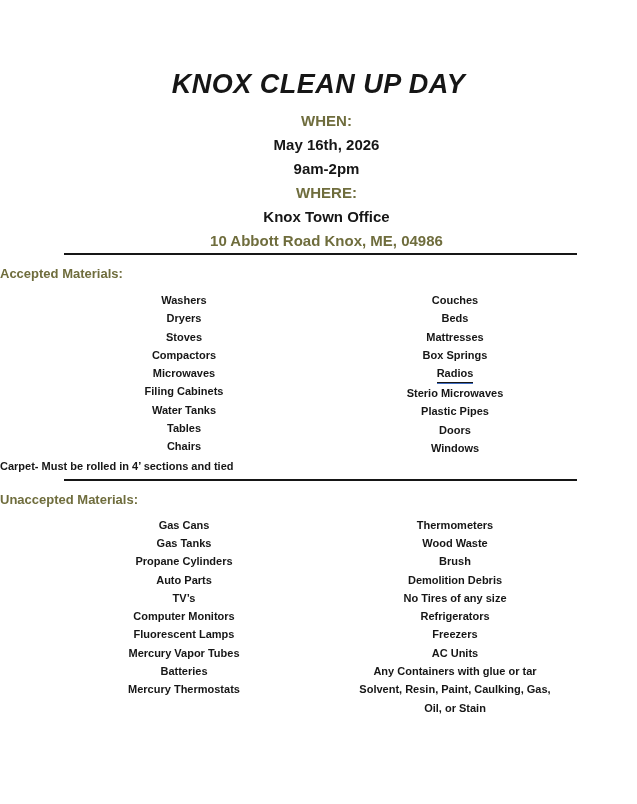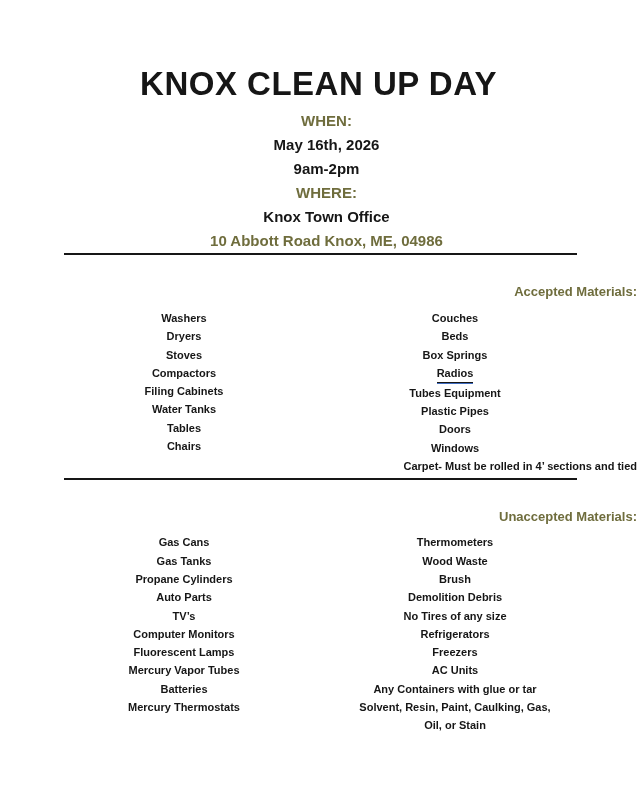--- a/index.html
+++ b/index.html
@@ -9,45 +9,46 @@
     margin:0 auto;
     background:#ffffff;
     font-family:"Liberation Sans", sans-serif;
     font-weight:700;
     color:var(--ink, #161616);
     overflow:hidden;
   }
   .title {
     margin:70px 0 0;
     text-align:center;
-    font-size:33px;
+    font-size:27px;
     line-height:28px;
     letter-spacing:0.5px;
+    font-style:italic;
   }
   .header-lines { margin-top:11px; text-align:center; }
   .sub { font-size:15px; line-height:24px;padding-left:16px; }
   .olive { color:var(--olive, #6f6d3d); }
   .rule {
     border:none;
     border-top:2px solid var(--ink, #161616);
     margin:0 60px 0 64px;
   }
   .rule-bottom { margin-top:3px; }
   .section-heading {
-    margin-top:30px;
-    text-align:right;
+    margin-top:12px;
+    text-align:left;
     font-size:13px;
     line-height:14px;
     color:var(--olive, #6f6d3d);
   }
   .columns { display:flex; margin:10px 0 0 64px; }
   .col { width:240px; text-align:center; }
   .col + .col { margin-left:31px; }
   .line, .note { font-size:11px; line-height:18.3px; }
-  .note { text-align:right; }
+  .note { text-align:left; }
   .spell-outer {
     display:inline-block;
     border-bottom:1.5px solid var(--spellblue, #3f6cc0);
     line-height:14px;
   }
   .spell-inner {
     display:inline-block;
     border-bottom:1.5px solid var(--ink, #161616);
     padding-bottom:2px;
   }
@@ -71,31 +72,33 @@
   <hr class="rule">
 
   <section>
     <div class="section-heading">Accepted Materials:</div>
     <div class="columns">
       <div class="col">
           <div class="line">Washers</div>
           <div class="line">Dryers</div>
           <div class="line">Stoves</div>
           <div class="line">Compactors</div>
+          <div class="line">Microwaves</div>
           <div class="line">Filing Cabinets</div>
           <div class="line">Water Tanks</div>
           <div class="line">Tables</div>
           <div class="line">Chairs</div>
         </div>
       <div class="col">
           <div class="line">Couches</div>
           <div class="line">Beds</div>
+          <div class="line">Mattresses</div>
           <div class="line">Box Springs</div>
           <div class="line"><span class="spell-outer"><span class="spell-inner">Radios</span></span></div>
-          <div class="line">Tubes Equipment</div>
+          <div class="line">Sterio Microwaves</div>
           <div class="line">Plastic Pipes</div>
           <div class="line">Doors</div>
           <div class="line">Windows</div>
         </div>
     </div>
     <div class="note">Carpet- Must be rolled in 4’ sections and tied</div>
   </section>
 
   <hr class="rule rule-bottom">
 

